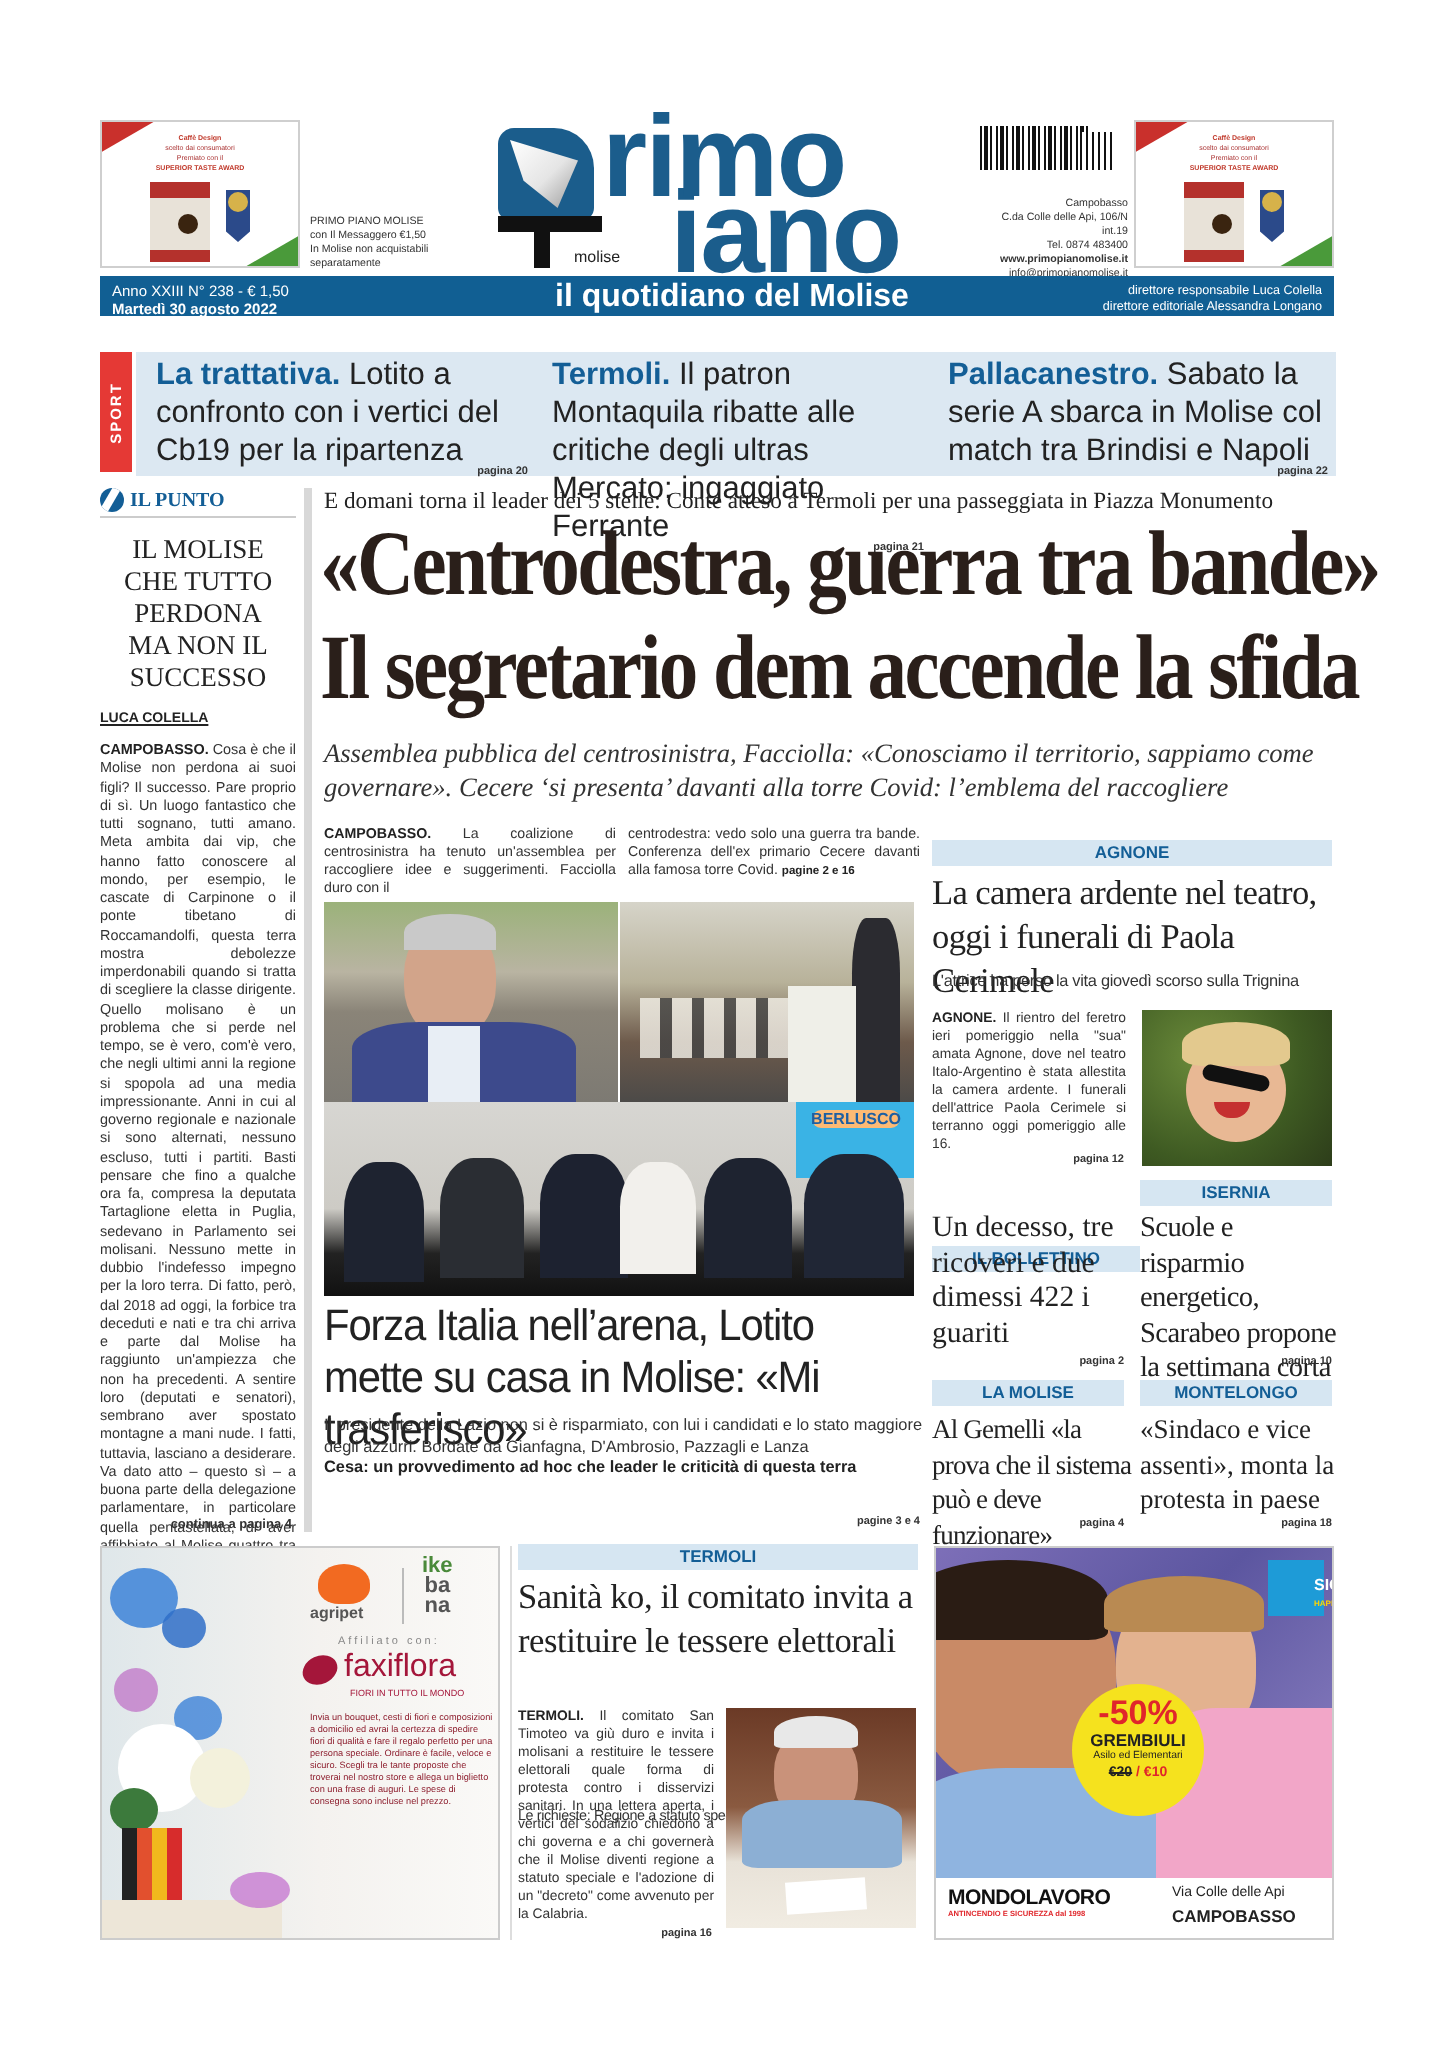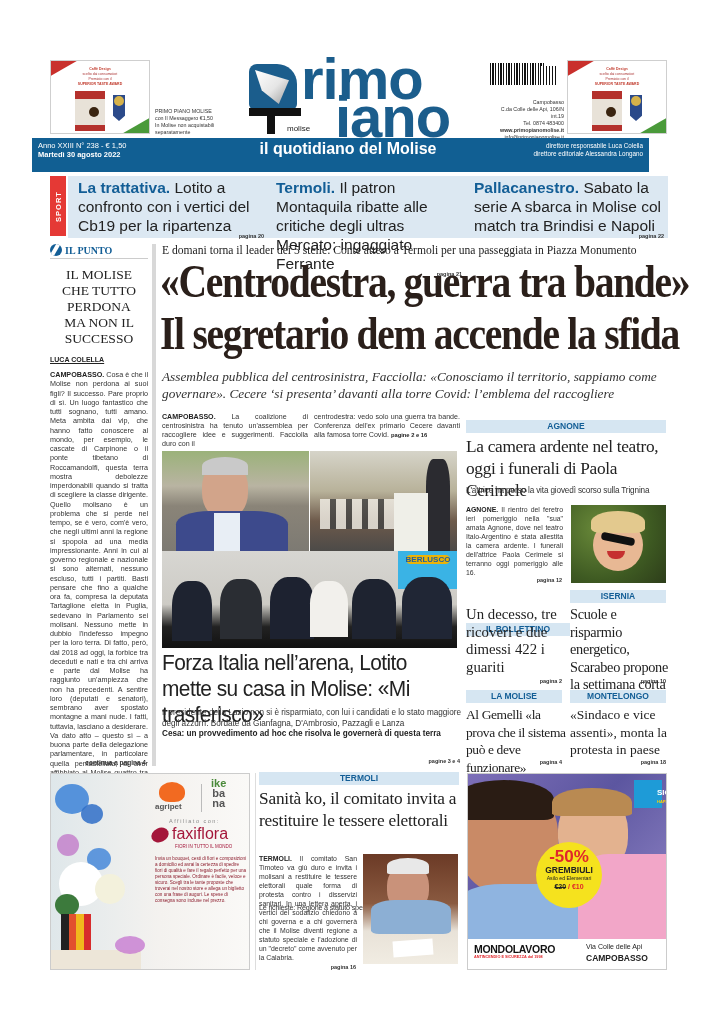--- a/index.html
+++ b/index.html
@@ -88,21 +88,21 @@
     <div style="color:#c0392b;font-weight:bold">Caffè Design</div>
     <div>scelto dai consumatori</div>
     <div>Premiato con il</div>
     <div style="color:#c0392b;font-weight:bold">SUPERIOR TASTE AWARD</div>
   </div>
   <div class="box"></div>
   <div class="cup"></div>
   <div class="medal"></div>
 </div>
 
-<div class="abs blue-bar" style="left:32px;top:138px;width:617px;height:34px;">
+<div class="abs blue-bar" style="left:50px;top:138px;width:617px;height:20px;">
   <div class="abs" style="left:6px;top:3px;font-size:7.5px;line-height:9px;">
     <div>Anno XXIII N° 238 - € 1,50</div>
     <div style="font-weight:bold">Martedì 30 agosto 2022</div>
   </div>
   <div class="abs" style="left:196px;top:2px;width:240px;text-align:center;font-size:16px;font-weight:bold;">il quotidiano del Molise</div>
   <div class="abs" style="right:6px;top:4px;font-size:6.3px;line-height:8px;text-align:right;">
     <div>direttore responsabile Luca Colella</div>
     <div>direttore editoriale Alessandra Longano</div>
   </div>
 </div>
@@ -159,34 +159,34 @@
   <div class="abs" style="left:14px;top:60px;width:112px;height:44px;border-radius:30% 30% 0 0;background:#3d4a8c;"></div>
   <div class="abs" style="left:52px;top:62px;width:26px;height:40px;background:#e8eef5;"></div>
 </div>
 <div class="abs photo" style="left:310px;top:451px;width:147px;height:100px;background:linear-gradient(180deg,#d6d4c9 0%,#b8b29a 40%,#6d5a4b 70%,#4c4a48 100%);">
   <div class="abs" style="left:10px;top:48px;width:90px;height:30px;background:repeating-linear-gradient(90deg,#f3f0e8 0 10px,#444 10px 16px);opacity:.8"></div>
   <div class="abs" style="left:116px;top:8px;width:24px;height:92px;background:#2b2b30;border-radius:30% 30% 0 0;"></div>
   <div class="abs" style="left:84px;top:42px;width:34px;height:58px;background:#efefe8;"></div>
 </div>
 <div class="abs photo" style="left:162px;top:551px;width:295px;height:97px;background:linear-gradient(180deg,#d7d6d2 0%,#cdcbc5 55%,#222 78%,#111 100%);">
   <div class="abs" style="left:236px;top:0;width:60px;height:38px;background:#3ab3e5;color:#fff;font-weight:bold;font-size:8px;text-align:center;padding-top:4px;">
-    <span style="display:inline-block;background:#eab308;color:#1d5fa2;border-radius:8px;padding:0 0;">BERLUSCO</span>
+    <span style="display:inline-block;background:#fdba74;color:#1d5fa2;border-radius:8px;padding:0 0;">BERLUSCO</span>
   </div>
   <div class="abs" style="left:10px;top:30px;width:40px;height:60px;background:#1e2330;border-radius:40% 40% 0 0;"></div>
   <div class="abs" style="left:58px;top:28px;width:42px;height:60px;background:#2a2d33;border-radius:40% 40% 0 0;"></div>
   <div class="abs" style="left:108px;top:26px;width:44px;height:62px;background:#1d2230;border-radius:40% 40% 0 0;"></div>
   <div class="abs" style="left:148px;top:30px;width:38px;height:56px;background:#f2f0ec;border-radius:40% 40% 0 0;"></div>
   <div class="abs" style="left:190px;top:28px;width:44px;height:60px;background:#1e2330;border-radius:40% 40% 0 0;"></div>
   <div class="abs" style="left:240px;top:26px;width:50px;height:62px;background:#202635;border-radius:40% 40% 0 0;"></div>
 </div>
 
 <div class="abs" style="left:162px;top:650px;width:300px;font-size:22px;line-height:26px;letter-spacing:-0.6px;color:#222;transform:scaleX(0.95);transform-origin:left;">Forza Italia nell’arena, Lotito mette su casa in Molise: «Mi trasferisco»</div>
 <div class="abs" style="left:162px;top:708px;width:300px;font-size:8.2px;line-height:10.6px;color:#333;">
   <span>Il presidente della Lazio non si è risparmiato, con lui i candidati e lo stato maggiore degli azzurri. Bordate da Gianfagna, D'Ambrosio, Pazzagli e Lanza</span><br>
-  <b style="color:#222">Cesa: un provvedimento ad hoc che risolva le governerà di questa terra</b>
+  <b style="color:#222">Cesa: un provvedimento ad hoc che leader le criticità di questa terra</b>
 </div>
 <div class="abs pag" style="left:380px;top:758px;width:80px;">pagine 3 e 4</div>
 
 <div class="abs label-bar" style="left:466px;top:420px;width:200px;">AGNONE</div>
 <div class="abs serif" style="left:466px;top:436px;width:205px;font-size:17.3px;line-height:22px;color:#222;letter-spacing:-0.3px;">La camera ardente nel teatro, oggi i funerali di Paola Cerimele</div>
 <div class="abs" style="left:466px;top:486px;width:205px;font-size:8.2px;color:#333;white-space:nowrap;letter-spacing:-0.15px;">L'attrice ha perso la vita giovedì scorso sulla Trignina</div>
 <div class="abs body-txt" style="left:466px;top:505px;width:97px;font-size:6.9px;line-height:9px;">
   <b>AGNONE.</b><span> Il rientro del feretro ieri pomeriggio nella "sua" amata Agnone, dove nel teatro Italo-Argentino è stata allestita la camera ardente. I funerali dell'attrice Paola Cerimele si terranno oggi pomeriggio alle 16.</span>
 </div>
 <div class="abs pag" style="left:490px;top:577px;width:72px;">pagina 12</div>

